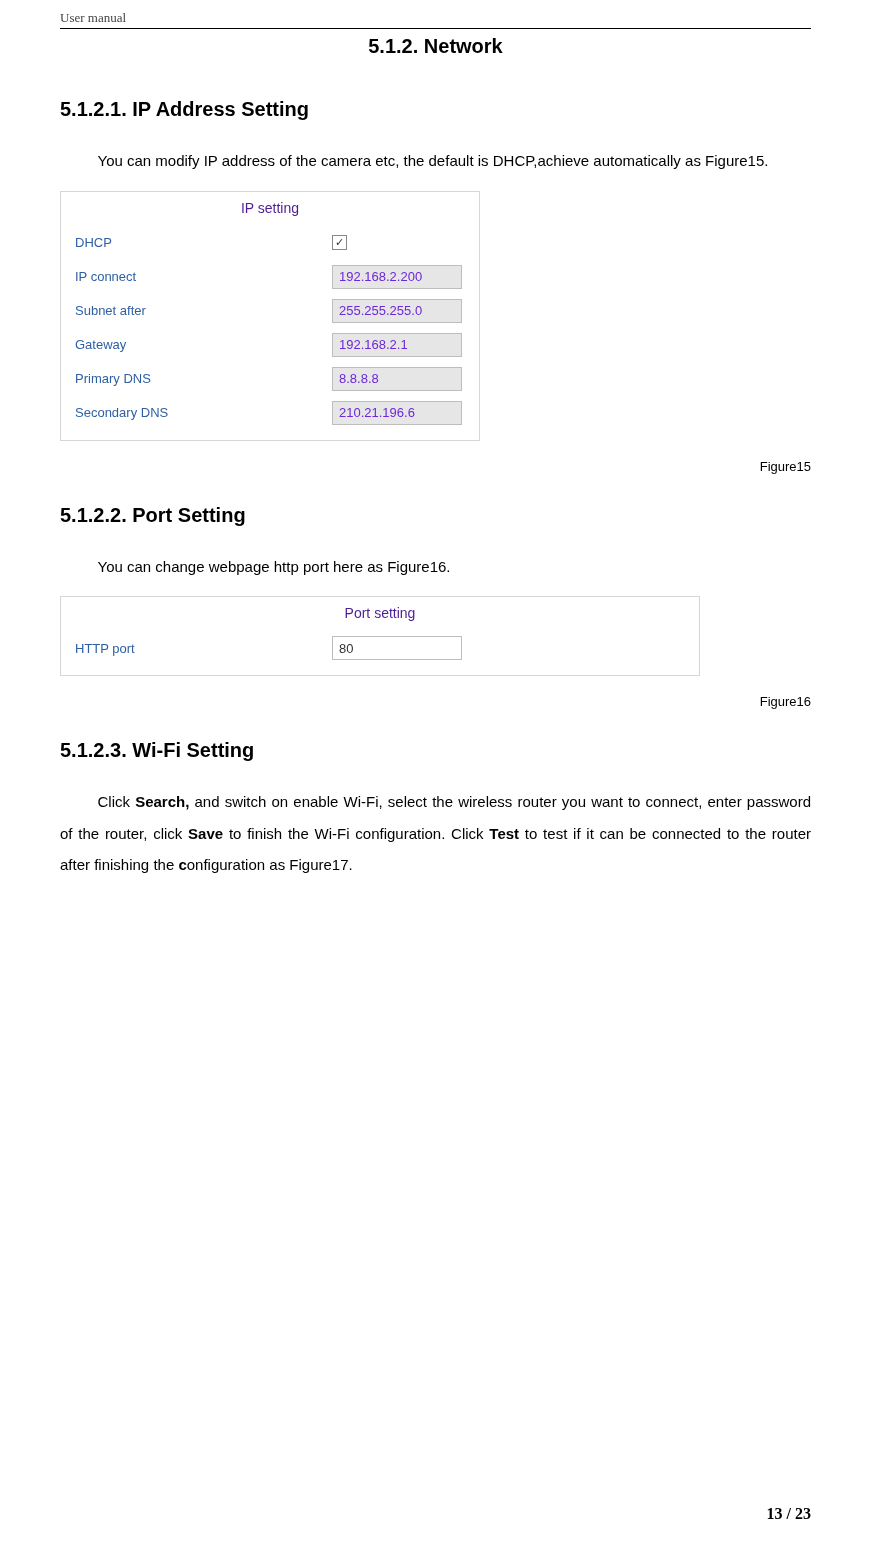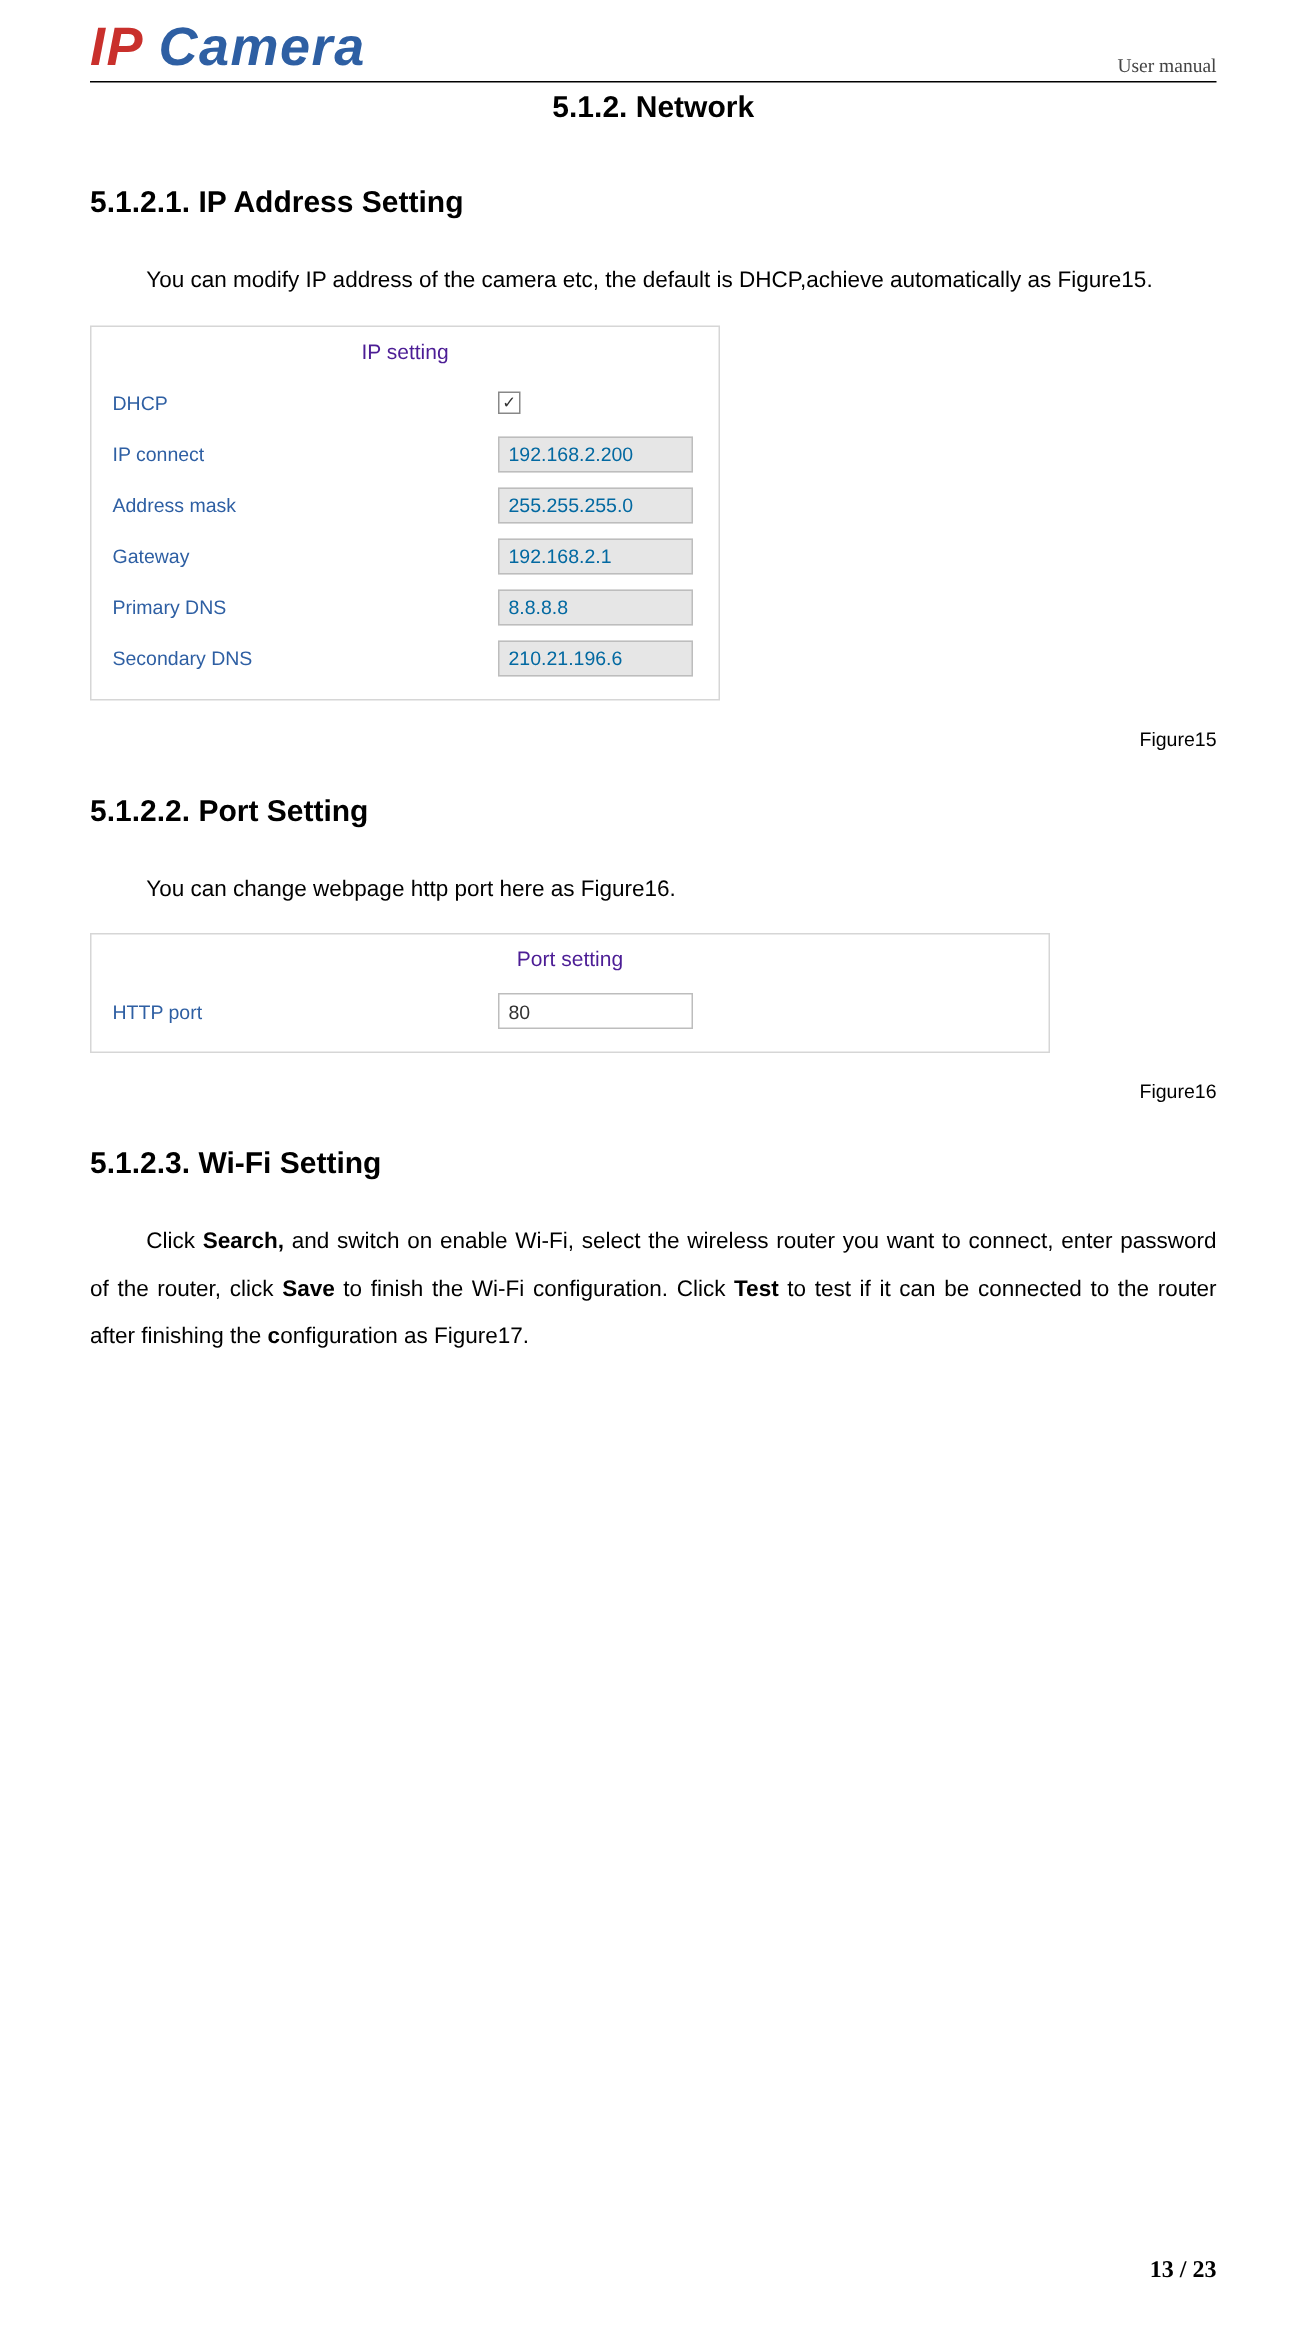--- a/index.html
+++ b/index.html
@@ -85,21 +85,21 @@
   }
   .row-input-box {
     display: flex;
     align-items: center;
   }
   .dis-input {
     width: 130px;
     height: 24px;
     border: 1px solid #bdbdbd;
     background: #e6e6e6;
-    color: #0369a1;
+    color: #6d28d9;
     font-size: 13px;
     padding: 0 6px;
   }
   .chk {
     width: 15px; height: 15px;
     border: 1px solid #888;
     display: flex; align-items: center; justify-content: center;
     font-size: 11px; color: #333; background:#fff;
   }
   .caption {
@@ -132,23 +132,20 @@
     right: 60px;
     font-family: "Times New Roman", serif;
     font-weight: bold;
     font-size: 16px;
   }
 </style>
 </head>
 <body>
 
 <div class="header-row">
-  <div class="logo">
-    <span class="ip">IP</span><span class="camera"> Camera</span>
-  </div>
   <div class="header-right">User manual</div>
 </div>
 
 <h2 class="section-a">5.1.2.  Network</h2>
 <h2 class="section-b">5.1.2.1. IP Address Setting</h2>
 <p class="para indent">You can modify IP address of the camera etc, the default is DHCP,achieve automatically as Figure15.</p>
 
 <div class="panel">
   <div class="panel-title">IP setting</div>
 
@@ -160,21 +157,21 @@
   </div>
 
   <div class="row">
     <div class="row-label">IP connect</div>
     <div class="row-input-box">
       <input class="dis-input" disabled="" value="192.168.2.200" style="">
     </div>
   </div>
 
   <div class="row">
-    <div class="row-label">Address mask</div>
+    <div class="row-label">Subnet after</div>
     <div class="row-input-box">
       <input class="dis-input" disabled="" value="255.255.255.0" style="">
     </div>
   </div>
 
   <div class="row">
     <div class="row-label">Gateway</div>
     <div class="row-input-box">
       <input class="dis-input" disabled="" value="192.168.2.1" style="">
     </div>

